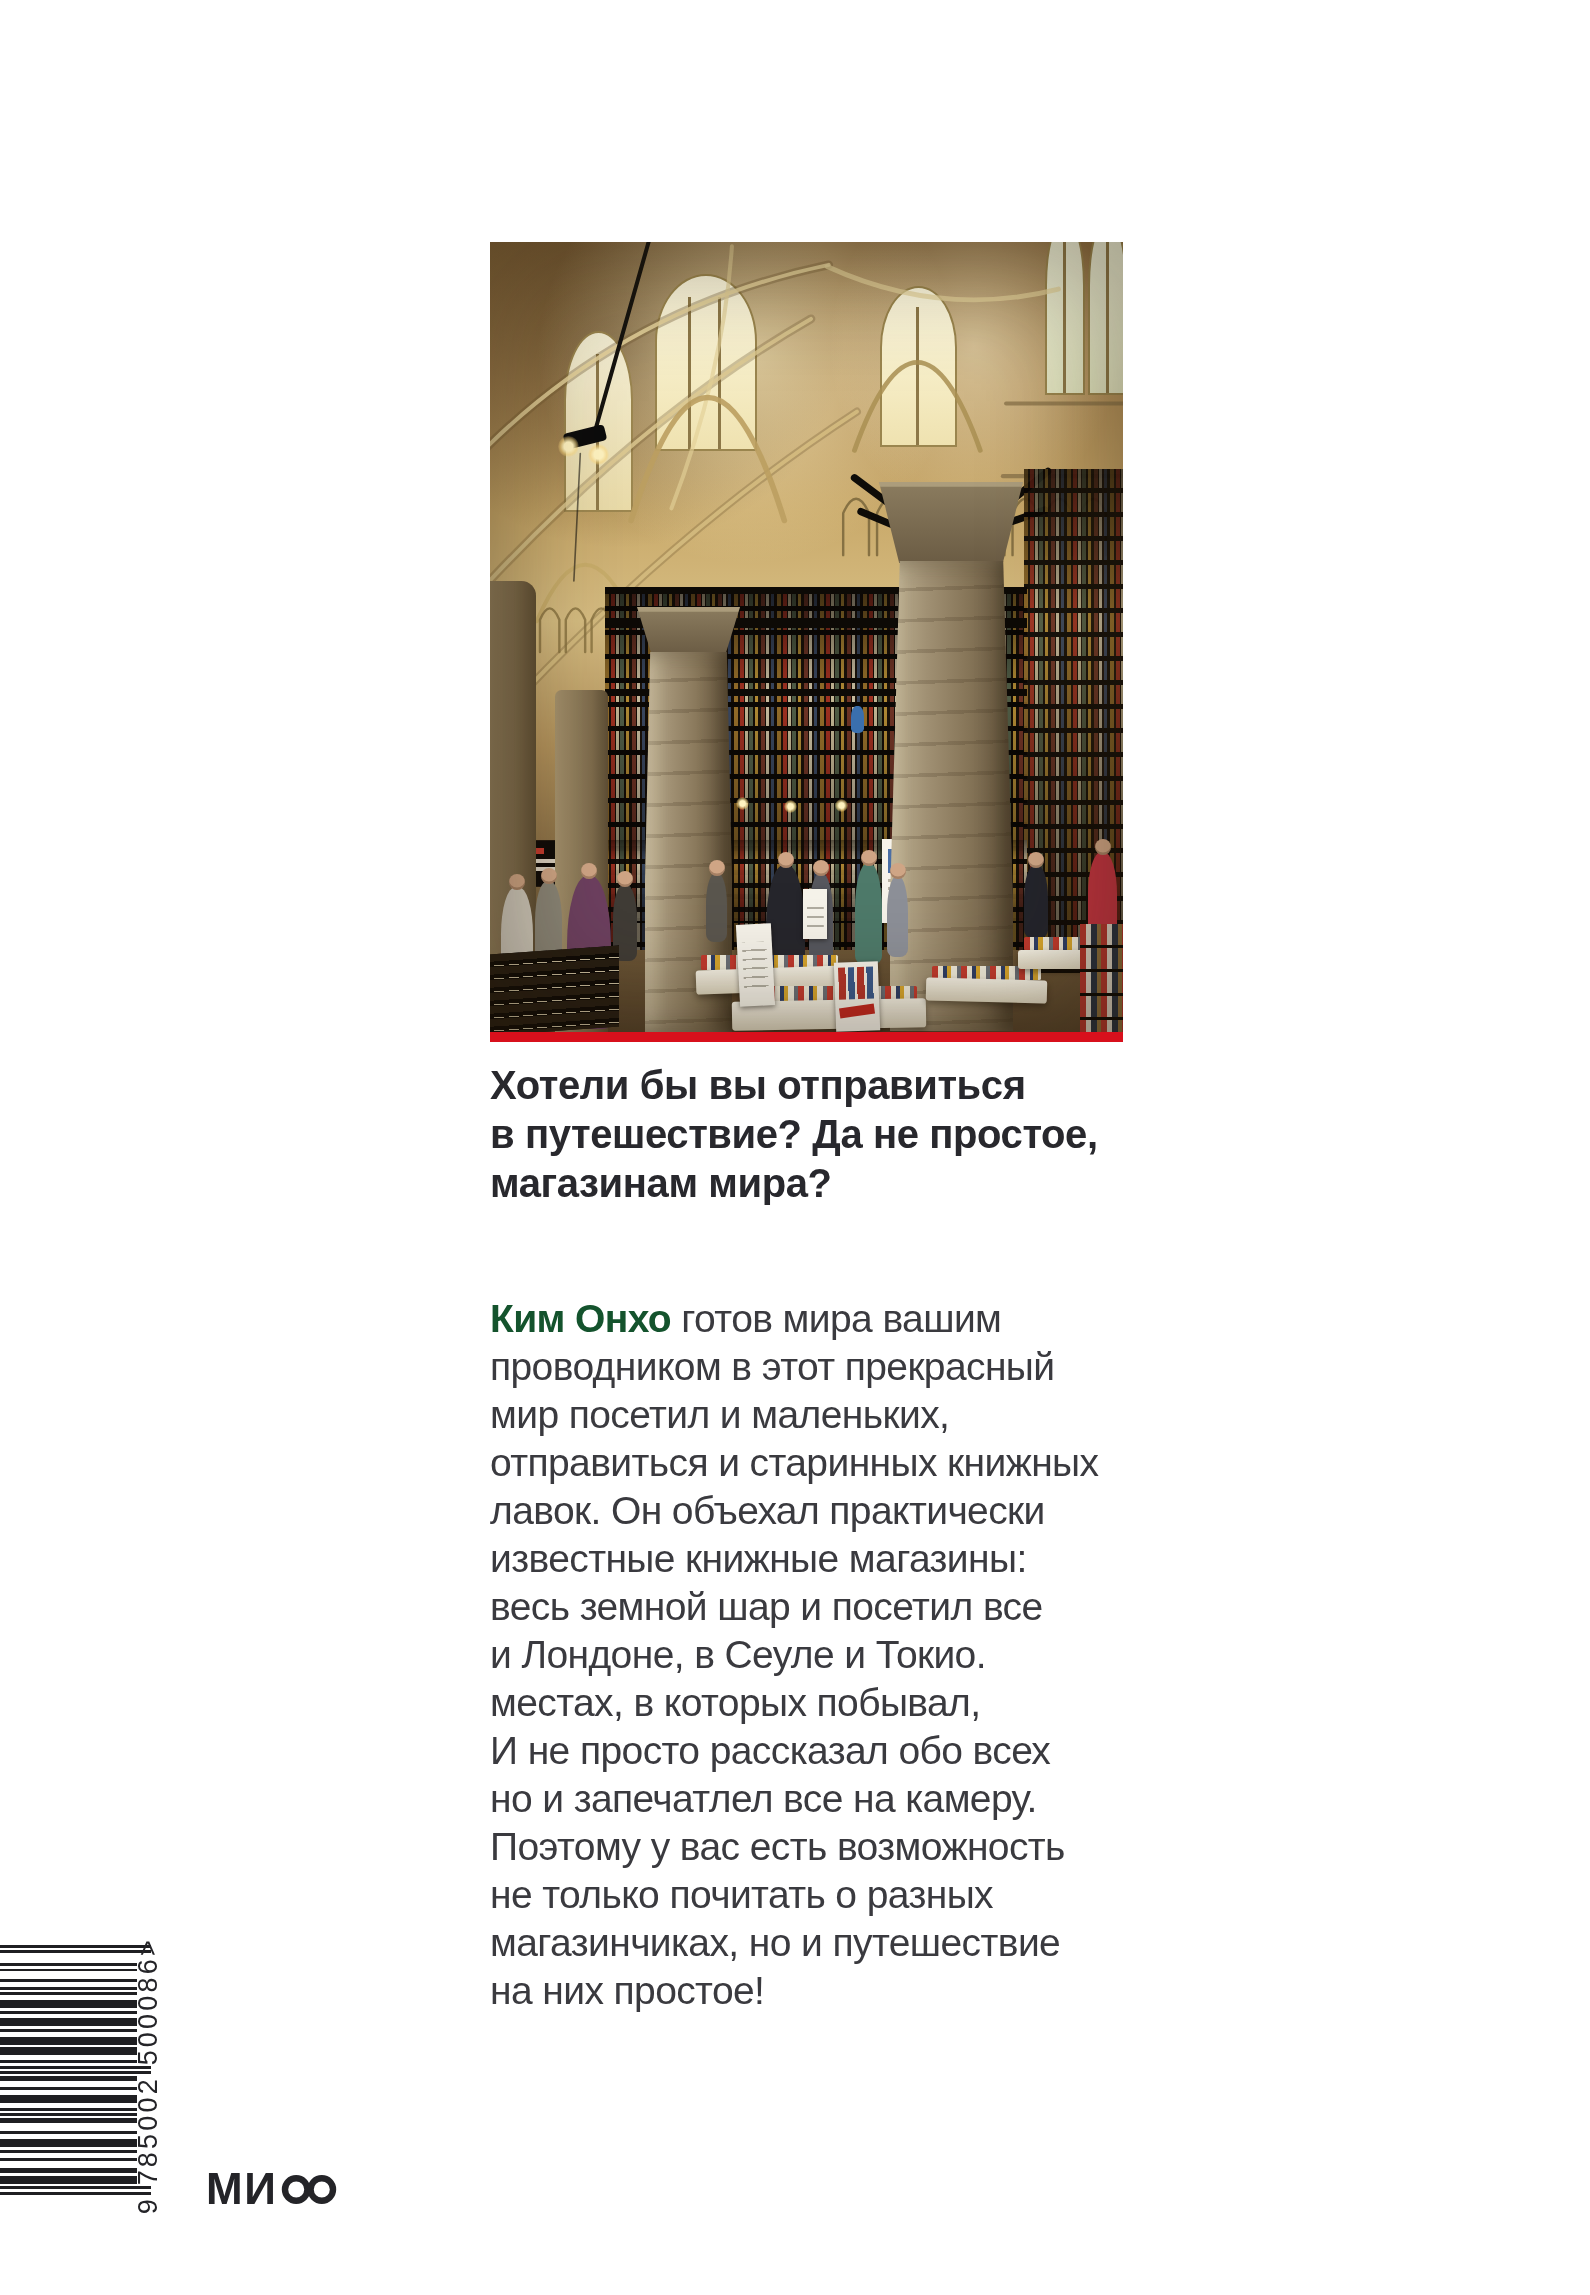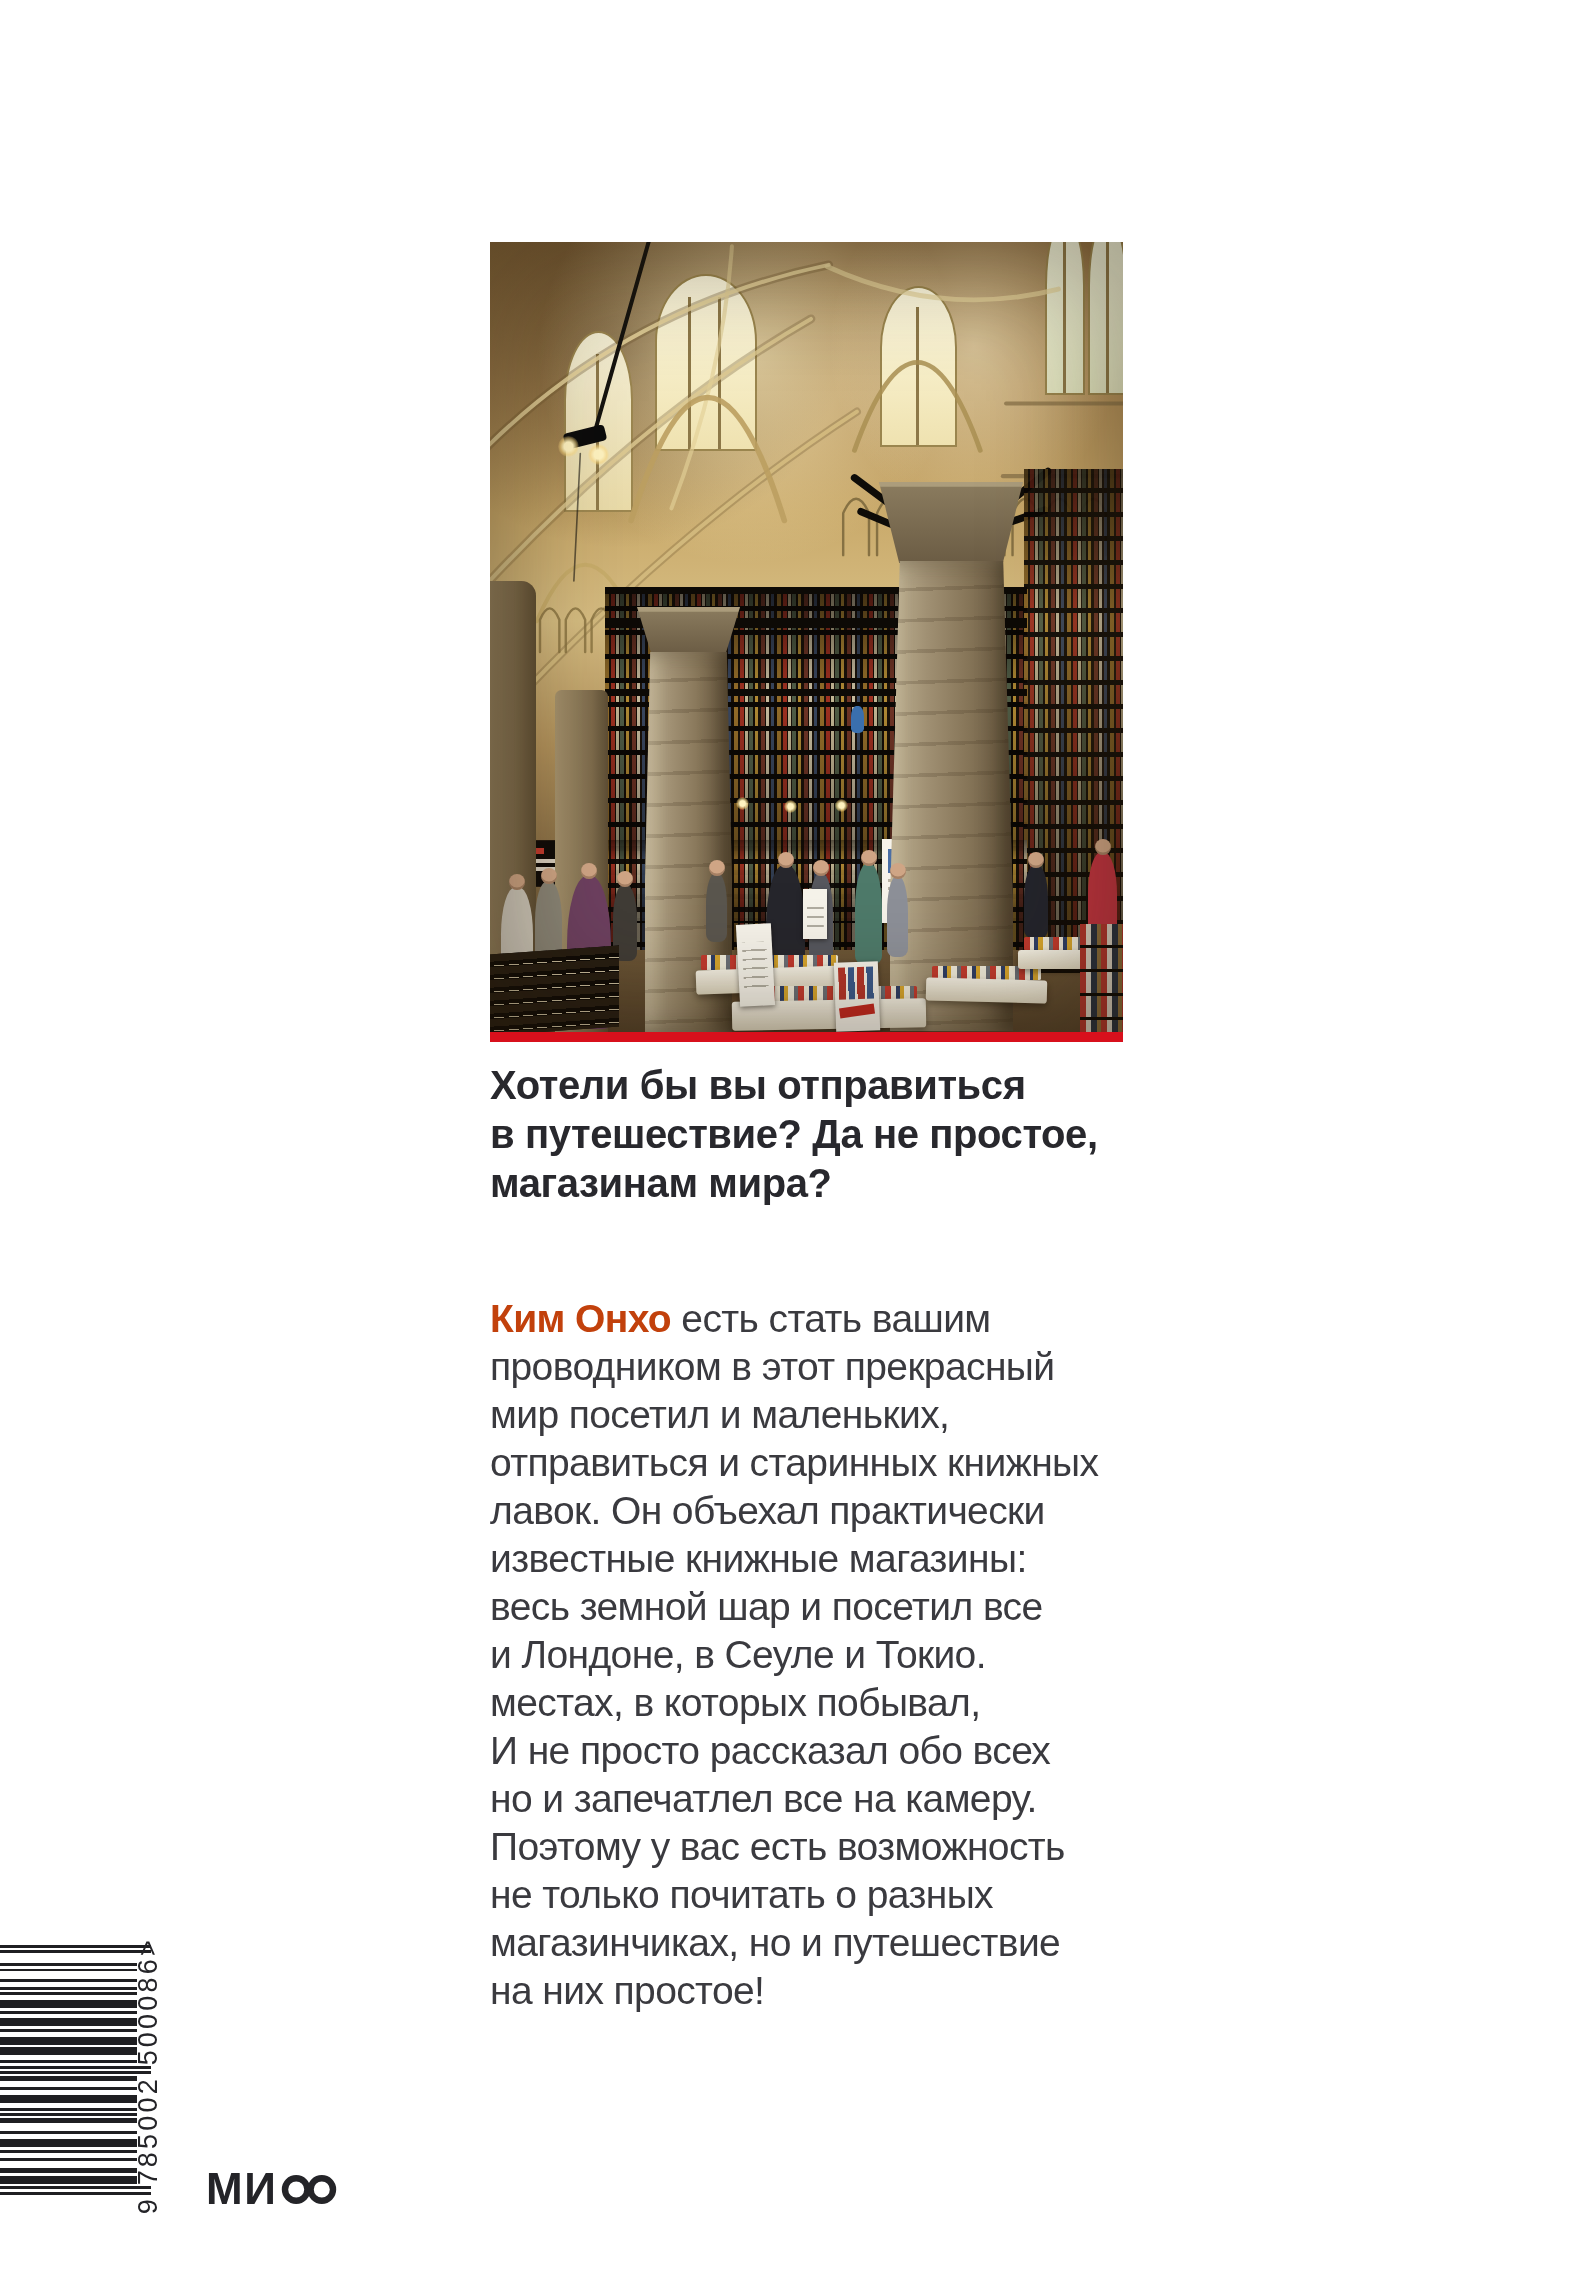--- a/index.html
+++ b/index.html
@@ -58,21 +58,21 @@
       repeating-linear-gradient(180deg,rgba(0,0,0,0) 0 21px,#0c0905 21px 24px),
       repeating-linear-gradient(90deg,#b0342c 0 6.5px,#d8cfc0 6.5px 11.3px,#28303e 11.3px 17px,#8a6c3a 17px 21px);}
   .vig{left:0;top:0;width:633px;height:790px;box-shadow:inset 0 0 113px 24px rgba(38,24,6,.38);}
   
   .red-bar{position:absolute; left:490px; top:1032px; width:633px; height:9.7px; background:#d8101c;}
   
   .headline{position:absolute; left:490px; top:1061px; width:645px;
     font-size:40px; line-height:49px; font-weight:700; letter-spacing:-0.4px; color:#28282d;}
   .body-text{position:absolute; left:490px; top:1295px; width:653px;
     font-size:39px; line-height:48px; font-weight:400; letter-spacing:-0.6px; color:#3a3a3f;}
-  .body-text .bold{font-weight:700; color:#c2410c;}
+  .body-text .bold{font-weight:700; color:#14532d;}
   
   .barcode{position:absolute; left:0; top:1945px; width:161px; height:249px;}
   .barcode .bar{position:absolute; left:0; background:#1f1f22;}
   .barcode-number{position:absolute; left:4.8px; top:2062px; width:287px; height:27.4px;
     transform:rotate(-90deg); font-size:27px; letter-spacing:3.2px; color:#242428;
     text-align:center; white-space:nowrap; line-height:27.4px;}
   
   .logo{position:absolute; left:206px; top:2168px; height:42px; color:#242428;
     font-size:44px; font-weight:700; letter-spacing:1.6px; display:flex; align-items:center;}
   .logo .inf-svg{margin-left:3.2px; display:block;}
@@ -206,21 +206,21 @@
 
   <div class="red-bar"></div>
 
   <div class="headline">
     <div>Хотели бы вы отправиться</div>
     <div>в путешествие? Да не простое,</div>
     <div>магазинам мира?</div>
   </div>
 
   <div class="body-text">
-    <div class="body-line"><span class="bold">Ким Онхо</span><span> есть стать вашим</span></div>
+    <div class="body-line"><span class="bold">Ким Онхо</span><span> готов мира вашим</span></div>
 
   <div class="body-line">проводником в этот прекрасный</div>
       <div class="body-line">мир посетил и маленьких,</div>
       <div class="body-line">отправиться и старинных книжных</div>
       <div class="body-line">лавок. Он объехал практически</div>
       <div class="body-line">известные книжные магазины:</div>
       <div class="body-line">весь земной шар и посетил все</div>
       <div class="body-line">и Лондоне, в Сеуле и Токио.</div>
       <div class="body-line">местах, в которых побывал,</div>
       <div class="body-line">И не просто рассказал обо всех</div>

